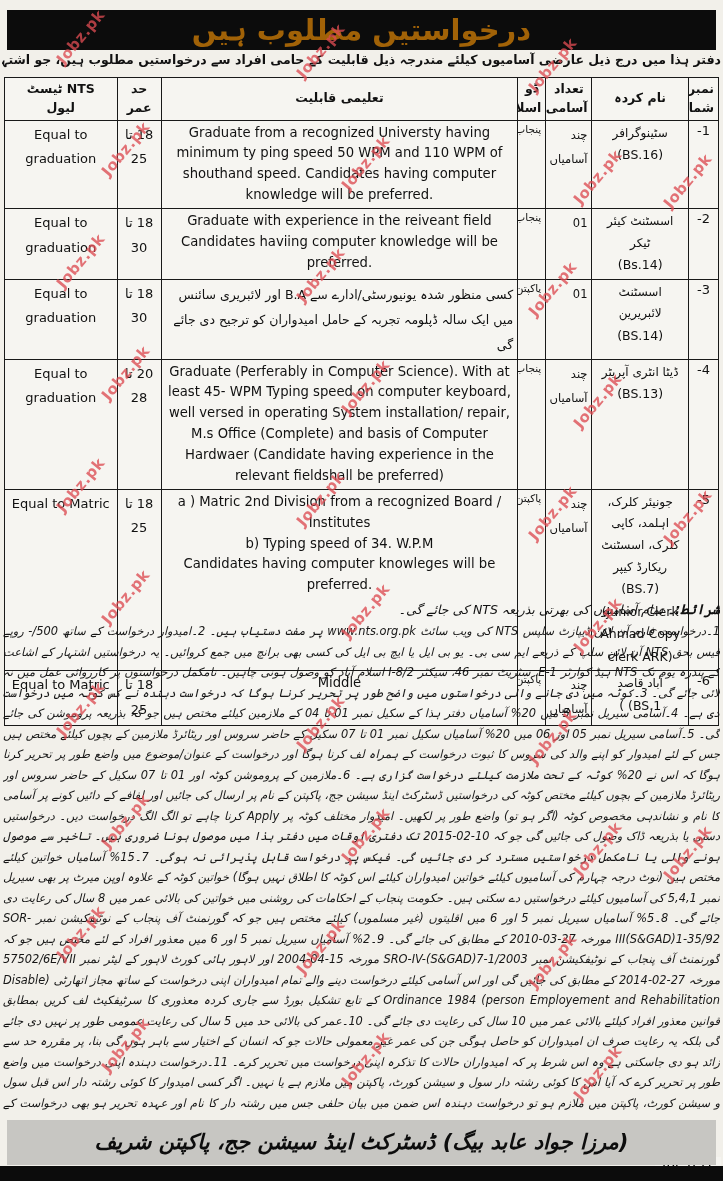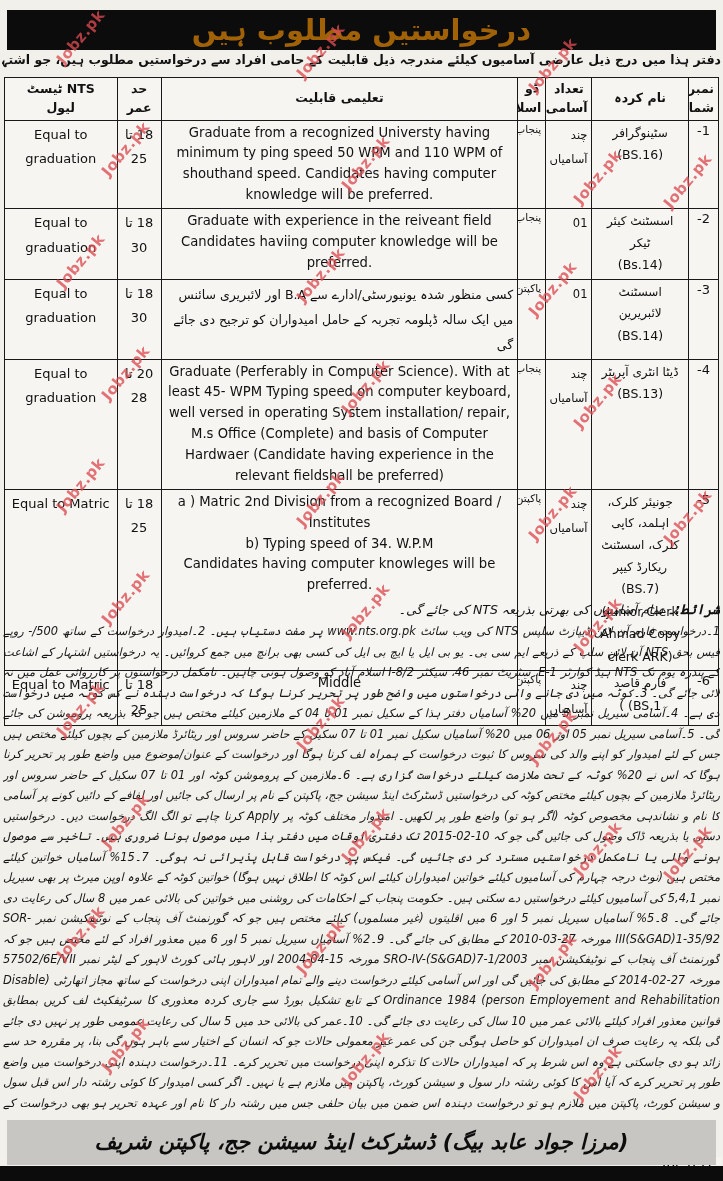--- a/index.html
+++ b/index.html
@@ -203,21 +203,21 @@
 b) Typing speed of 34. W.P.M
 Candidates  having computer knowleges will be preferred.</td>
           <td class="c-age">
             <span class="age-top">18 تا</span>
             <span class="age-bot">25</span>
           </td>
           <td class="c-level">Equal to Matric</td>
         </tr>
         <tr style="height: 46px;">
           <td class="c-sr">-6</td>
-          <td class="c-post"><span>فارم قاصد</span><span class="post-scale">( (BS.1</span></td>
+          <td class="c-post"><span>آباد قاصد</span><span class="post-scale">( (BS.1</span></td>
           <td class="c-count">چند آسامیاں</td>
           <td class="c-dom">پاکپتن</td>
           <td class="c-qual ltr">Middle</td>
           <td class="c-age">
             <span class="age-top">18 تا</span>
             <span class="age-bot">25</span>
           </td>
           <td class="c-level">Equal to Matric</td>
         </tr>
       </tbody>

